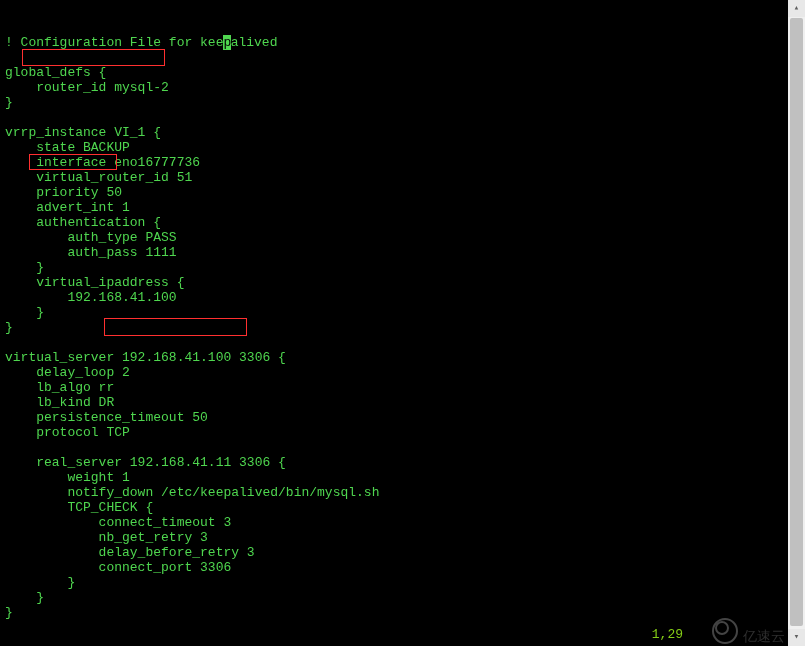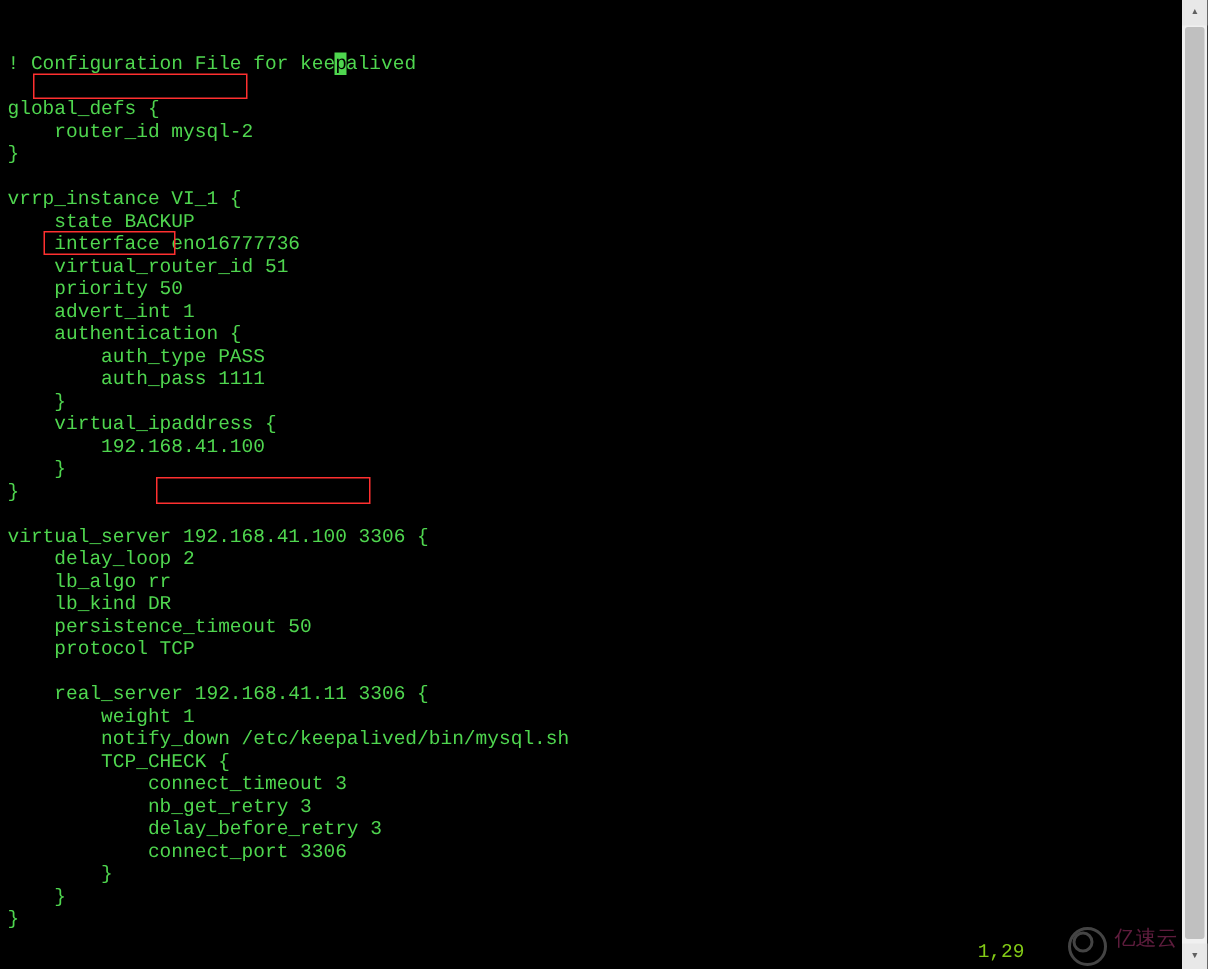--- a/index.html
+++ b/index.html
@@ -116,24 +116,24 @@
     .status-pos {
       position: absolute;
       right: 105px;
       top: 0;
     }
     .watermark {
       position: absolute;
       right: 20px;
       bottom: 2px;
       display: flex;
-      align-items: flex-start;
+      align-items: flex-end;
       gap: 5px;
       opacity: 0.4;
-      color: #ec4899;
+      color: #737373;
       font-family: sans-serif;
       font-size: 14px;
     }
     .watermark-icon {
       width: 26px;
       height: 26px;
       border: 2px solid #aaa;
       border-radius: 50%;
       position: relative;
     }

